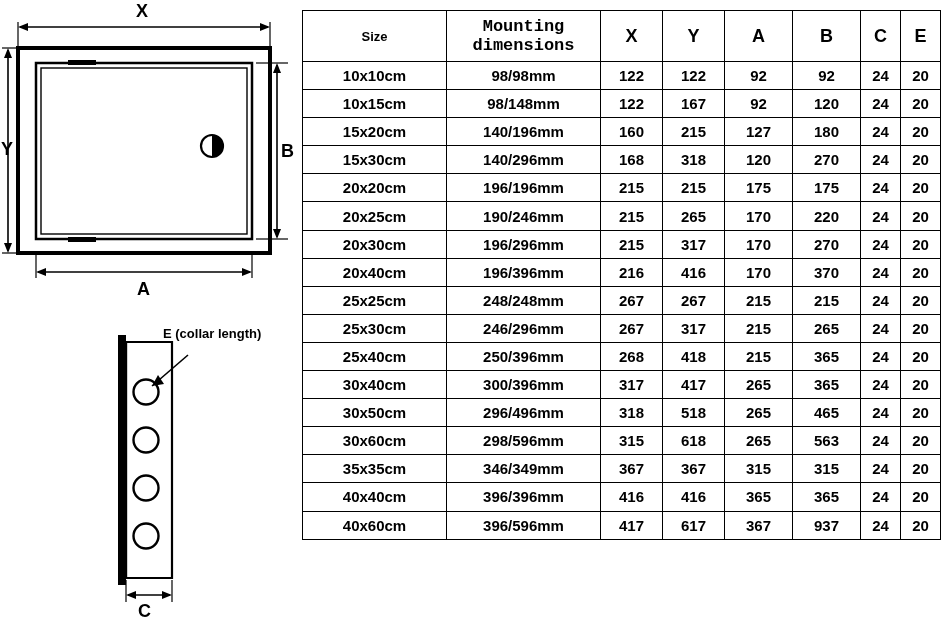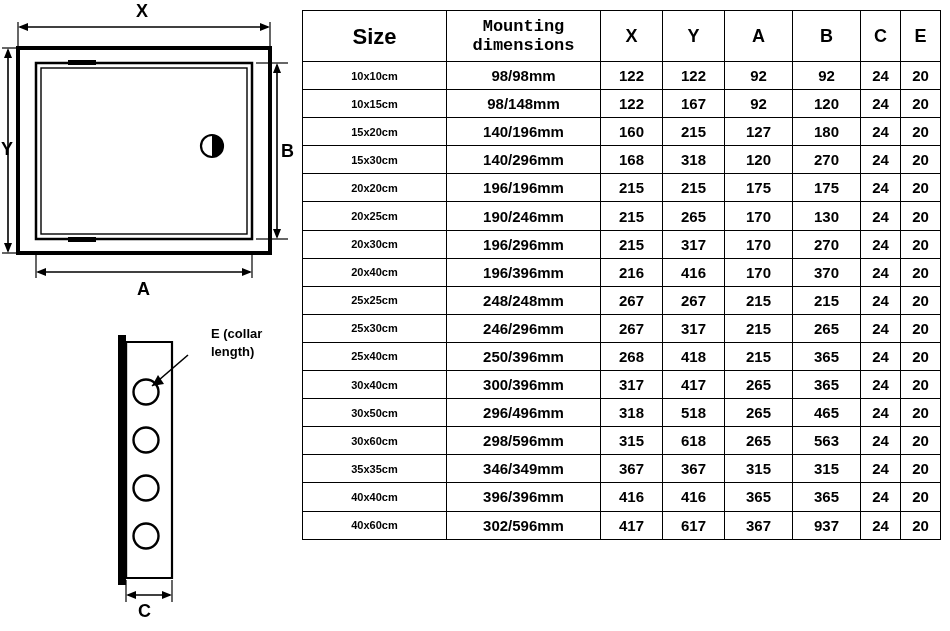--- a/index.html
+++ b/index.html
@@ -81,35 +81,35 @@
     height: 27.1px;
     font-size: 15px;
     color: #000;
     white-space: nowrap;
   }
   table.spec thead th {
     height: 50px;
     font-size: 17px;
     line-height: 19px;
   }
-  table.spec thead th.size-h { font-size: 22px; text-align: center; }
+  table.spec thead th.size-h { font-size: 13px; text-align: center; }
   table.spec thead th.mount-h { font-size: 17px; font-family: Liberation Mono, monospace; }
   table.spec thead th.letter-h { font-size: 18px; }
 
   col.c-size { width: 144px; }
   col.c-mount { width: 154px; }
   col.c-x { width: 62px; }
   col.c-y { width: 62px; }
   col.c-a { width: 68px; }
   col.c-b { width: 68px; }
   col.c-c { width: 40px; }
   col.c-e { width: 40px; }
 
   table.spec td.num { font-size: 15px; }
-  table.spec td.size { font-size: 11px; }
+  table.spec td.size { font-size: 15px; }
   table.spec td.mount { font-size: 15px; text-align: center; }
 </style>
 </head>
 <body>
 
 <div id="page">
 
   <div id="drawings">
 
     <div class="front-view">
@@ -175,21 +175,21 @@
         <line x1="188" y1="45" x2="152" y2="76" stroke="#000" stroke-width="1.6"></line>
         <polygon points="152,76 164,74 158,65" fill="#000"></polygon>
 
         <line x1="126" y1="270" x2="126" y2="292" stroke="#000" stroke-width="1.2"></line>
         <line x1="172" y1="270" x2="172" y2="292" stroke="#000" stroke-width="1.2"></line>
         <line x1="128" y1="285" x2="170" y2="285" stroke="#000" stroke-width="1.6"></line>
         <polygon points="126,285 136,281 136,289" fill="#000"></polygon>
         <polygon points="172,285 162,281 162,289" fill="#000"></polygon>
       </svg>
 
-      <div class="label small" style="left:163px; top:15px;margin-left:48px;">E (collar length)</div>
+      <div class="label small" style="left:163px; top:15px;">E (collar length)</div>
       <div class="label" style="left:138px; top:292px;">C</div>
     </div>
   </div>
 
   <div id="table-wrap">
     <table class="spec">
       <colgroup>
         <col class="c-size">
           <col class="c-mount">
           <col class="c-x">
@@ -264,21 +264,21 @@
             <td class="num">175</td>
             <td class="num">24</td>
             <td class="num">20</td>
           </tr>
           <tr>
             <td class="size">20x25cm</td>
             <td class="mount">190/246mm</td>
             <td class="num">215</td>
             <td class="num">265</td>
             <td class="num">170</td>
-            <td class="num">130</td>
+            <td class="num">220</td>
             <td class="num">24</td>
             <td class="num">20</td>
           </tr>
           <tr>
             <td class="size">20x30cm</td>
             <td class="mount">196/296mm</td>
             <td class="num">215</td>
             <td class="num">317</td>
             <td class="num">170</td>
             <td class="num">270</td>
@@ -370,21 +370,21 @@
             <td class="mount">396/396mm</td>
             <td class="num">416</td>
             <td class="num">416</td>
             <td class="num">365</td>
             <td class="num">365</td>
             <td class="num">24</td>
             <td class="num">20</td>
           </tr>
           <tr>
             <td class="size">40x60cm</td>
-            <td class="mount">302/596mm</td>
+            <td class="mount">396/596mm</td>
             <td class="num">417</td>
             <td class="num">617</td>
             <td class="num">367</td>
             <td class="num">937</td>
             <td class="num">24</td>
             <td class="num">20</td>
           </tr>
         </tbody>
     </table>
   </div>

